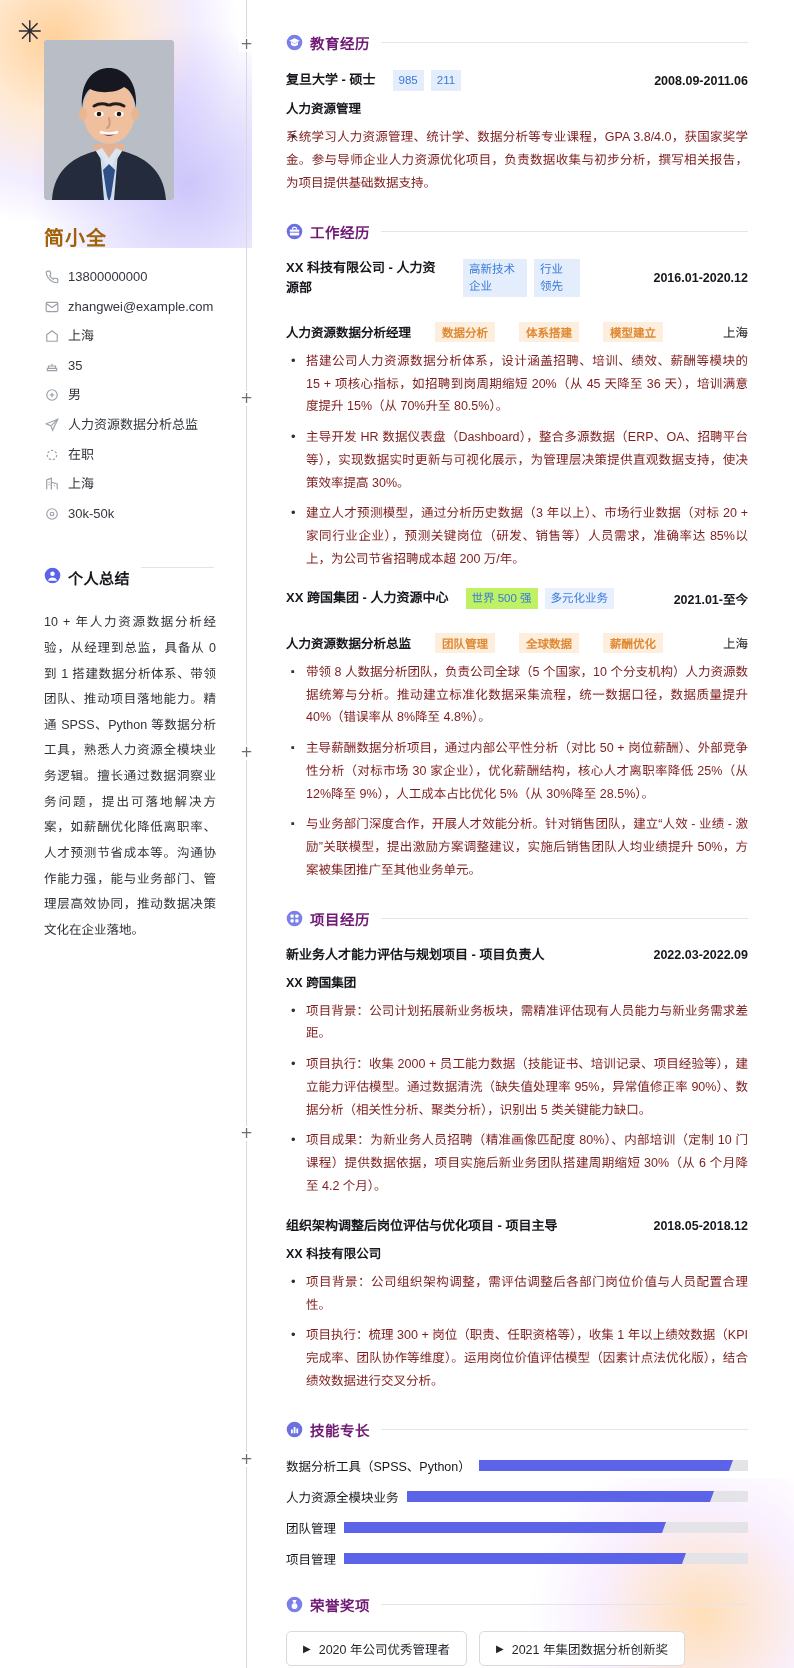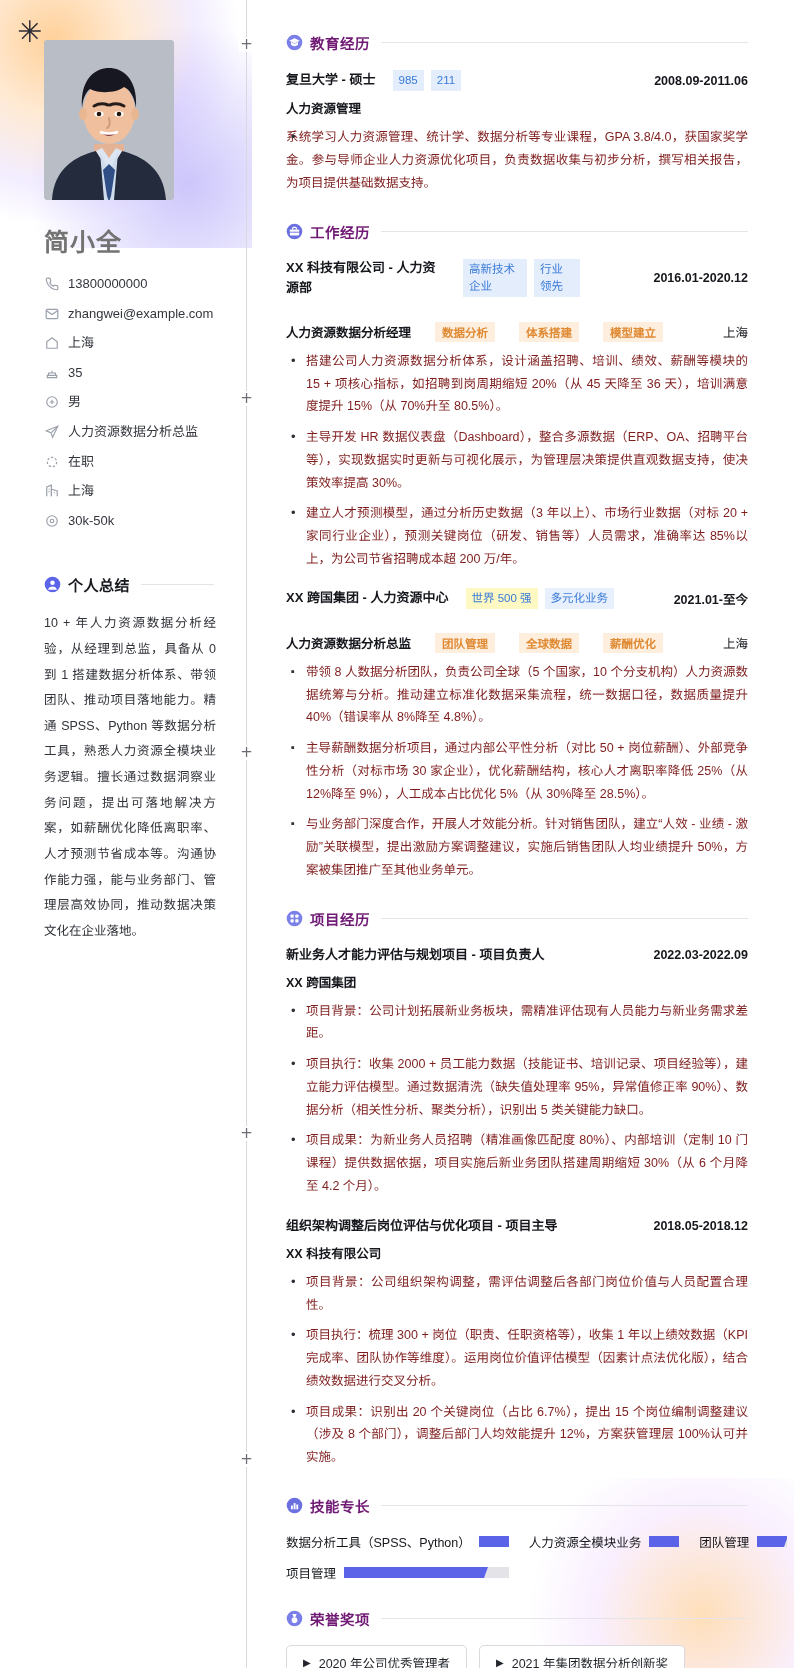--- a/index.html
+++ b/index.html
@@ -78,24 +78,24 @@
     margin-left: 22px;
     border-radius: 4px;
     overflow: hidden;
     position: relative;
     background: #b9bec7;
   }
   .photo svg { display: block; width: 100%; height: 100%; }
 
   .name {
     margin: 22px 0 18px 22px;
-    font-size: 25px;
+    font-size: 20px;
     font-weight: 700;
     letter-spacing: 1px;
-    color: #737373;
+    color: #a16207;
   }
   .info-list { margin-left: 22px; }
   .info-row {
     display: flex;
     align-items: flex-end;
     gap: 9px;
     margin-bottom: 14px;
     font-size: 13px;
     color: #33363d;
     line-height: 1.2;
@@ -103,23 +103,22 @@
   .info-row .ico {
     width: 15px; height: 15px;
     flex: 0 0 15px;
     color: #9aa0a9;
     display: flex; align-items: center; justify-content: center;
   }
   .info-row .ico svg { width: 14px; height: 14px; display:block; }
 
   .sec-left-head {
     display: flex;
-    align-items: center;
     gap: 7px;
-    margin: 46px 0 16px 22px;
+    margin: 46px 0 22px 22px;
   }
   .sec-left-head .badge { width: 17px; height: 17px; flex:0 0 17px; }
   .sec-left-head .t {
     font-size: 15px; font-weight: 700; color: #15171c; letter-spacing: .5px;
   }
   .sec-left-head .rule {
     flex: 1; height: 1px; background: #e3e3e8; margin-left: 4px; margin-right: 6px;
   }
   .summary {
     margin-left: 22px;
@@ -220,21 +219,21 @@
     position: absolute;
     left: 5px; top: -1px;
     color: #2c2f35;
     font-size: 13px;
   }
   ul.bullets.sq li::before { content: "▪"; font-size: 11px; top: 0px; }
 
   
   .skill-grid {
     display: grid;
-    grid-template-columns: 1fr 1fr 1fr;
+    grid-template-columns: 1fr;
     column-gap: 20px;
     row-gap: 12px;
   }
   .skill {
     display: flex;
     align-items: center;
     gap: 8px;
   }
   .skill .lbl { font-size: 12.5px; color: #15171c; white-space: nowrap; font-weight:400;}
   .bar {
@@ -500,21 +499,21 @@
           <li>搭建公司人力资源数据分析体系，设计涵盖招聘、培训、绩效、薪酬等模块的 15 + 项核心指标，如招聘到岗周期缩短 20%（从 45 天降至 36 天），培训满意度提升 15%（从 70%升至 80.5%）。</li>
           <li>主导开发 HR 数据仪表盘（Dashboard），整合多源数据（ERP、OA、招聘平台等），实现数据实时更新与可视化展示，为管理层决策提供直观数据支持，使决策效率提高 30%。</li>
           <li>建立人才预测模型，通过分析历史数据（3 年以上）、市场行业数据（对标 20 + 家同行业企业），预测关键岗位（研发、销售等）人员需求，准确率达 85%以上，为公司节省招聘成本超 200 万/年。</li>
         </ul>
       </div>
 
       <div class="entry">
         <div class="entry-top">
           <span class="org" style="max-width:none;white-space:nowrap">XX 跨国集团 - 人力资源中心</span>
           <span class="tagwrap">
-            <span class="tag-blue" style="max-width:none;white-space:nowrap;background:#fef9c3">世界 500 强</span>
+            <span class="tag-blue" style="max-width:none;white-space:nowrap;background:#bef264">世界 500 强</span>
             <span class="tag-blue" style="max-width:none;white-space:nowrap;background:#e8f0fd">多元化业务</span>
           </span>
           <span class="date">2021.01-至今</span>
         </div>
         <div class="entry-sub">
           <span class="role">人力资源数据分析总监</span>
           <span class="tag-orange">团队管理</span>
           <span class="tag-orange">全球数据</span>
           <span class="tag-orange">薪酬优化</span>
           <span class="loc">上海</span>
@@ -557,21 +556,20 @@
 
       <div class="entry" style="margin-top:18px">
         <div class="entry-top">
           <span class="org" style="max-width:none">组织架构调整后岗位评估与优化项目 - 项目主导</span>
           <span class="date">2018.05-2018.12</span>
         </div>
         <div class="entry-org2">XX 科技有限公司</div>
         <ul class="bullets">
           <li>项目背景：公司组织架构调整，需评估调整后各部门岗位价值与人员配置合理性。</li>
           <li>项目执行：梳理 300 + 岗位（职责、任职资格等），收集 1 年以上绩效数据（KPI 完成率、团队协作等维度）。运用岗位价值评估模型（因素计点法优化版），结合绩效数据进行交叉分析。</li>
-          <li>项目成果：识别出 20 个关键岗位（占比 6.7%），提出 15 个岗位编制调整建议（涉及 8 个部门），调整后部门人均效能提升 12%，方案获管理层 100%认可并实施。</li>
         </ul>
       </div>
     </section>
 
     <section class="sec">
       <div class="sec-head">
         <span class="badge">
           <svg viewBox="0 0 24 24">
               <circle cx="12" cy="12" r="11" fill="#6b6fe0"></circle>
               <rect x="7" y="12" width="2.6" height="5.4" fill="#fff"></rect>

